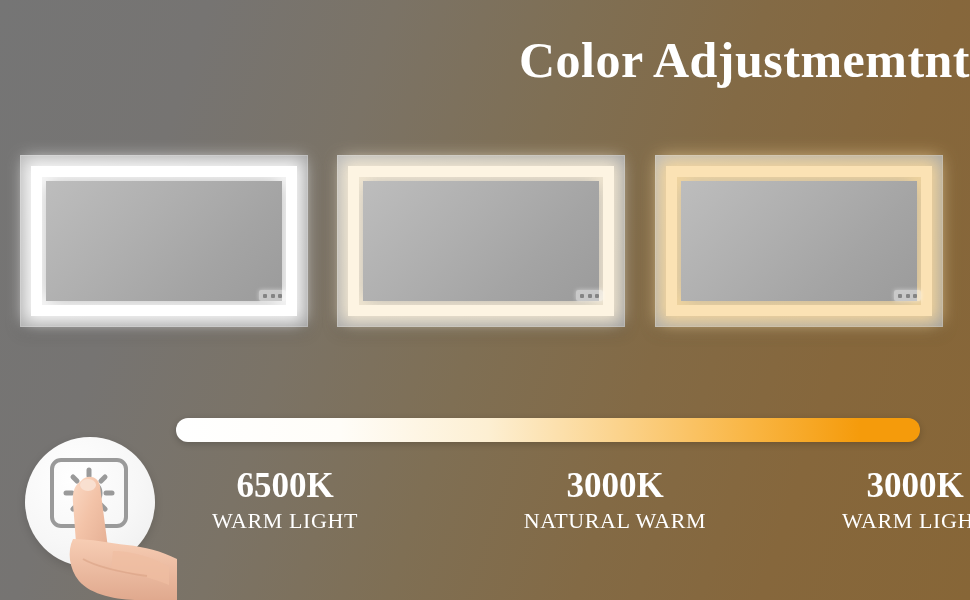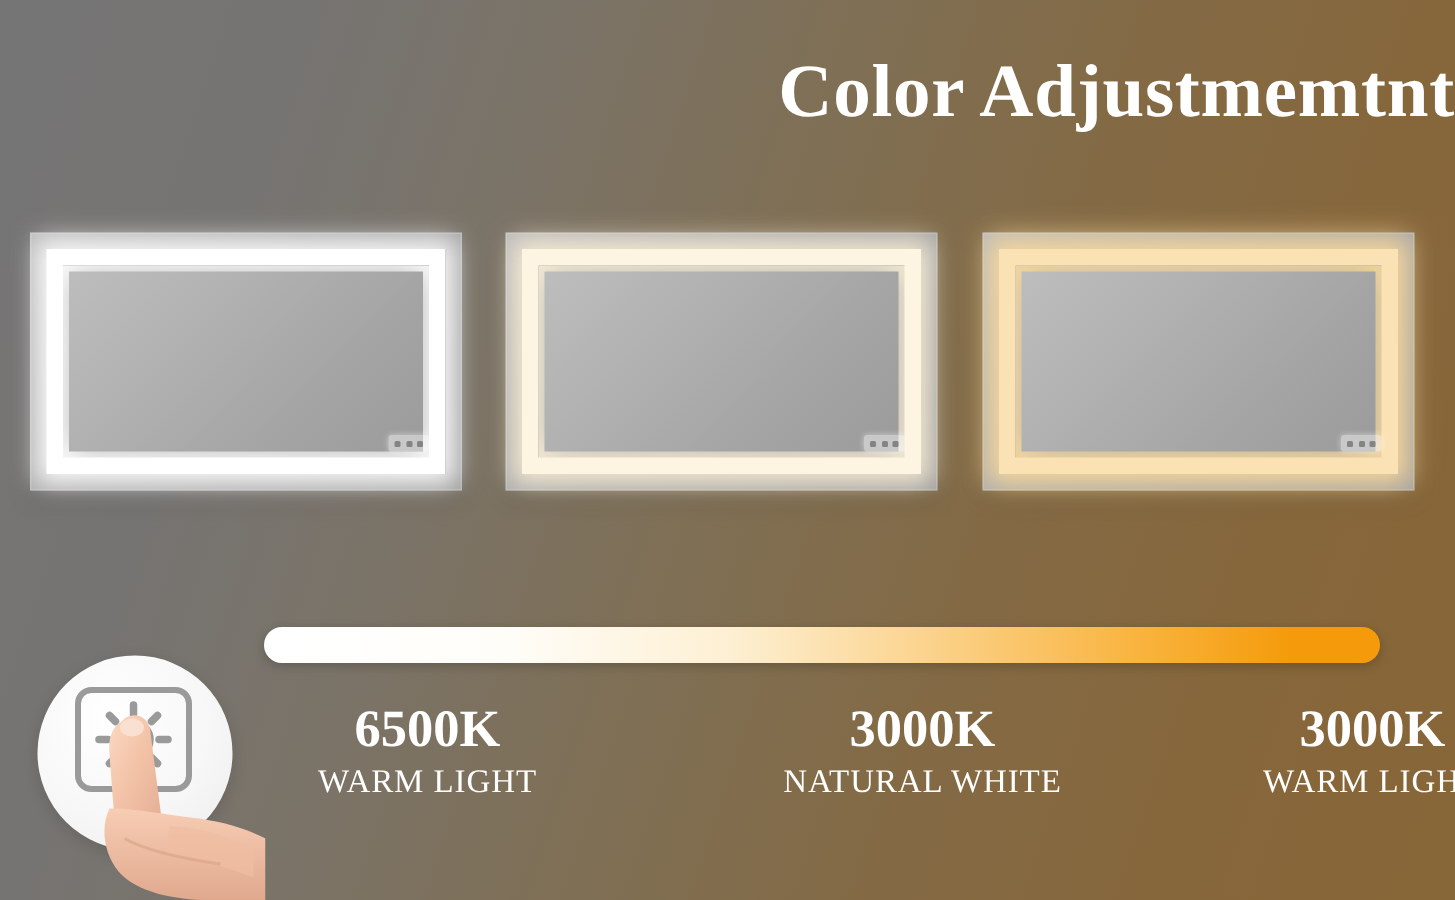--- a/index.html
+++ b/index.html
@@ -245,21 +245,21 @@
 
   <div class="labels">
 
     <div class="label-group g1">
       <div class="kelvin nodrag">6500K</div>
       <div class="caption nodrag">WARM LIGHT</div>
     </div>
 
     <div class="label-group g2">
       <div class="kelvin nodrag">3000K</div>
-      <div class="caption nodrag">NATURAL WHITE</div>
+      <div class="caption nodrag">NATURAL WARM</div>
     </div>
 
     <div class="label-group g3">
       <div class="kelvin nodrag">3000K</div>
       <div class="caption nodrag">WARM LIGHT</div>
     </div>
 
   </div>
 
   <div class="touch-circle-wrap">

